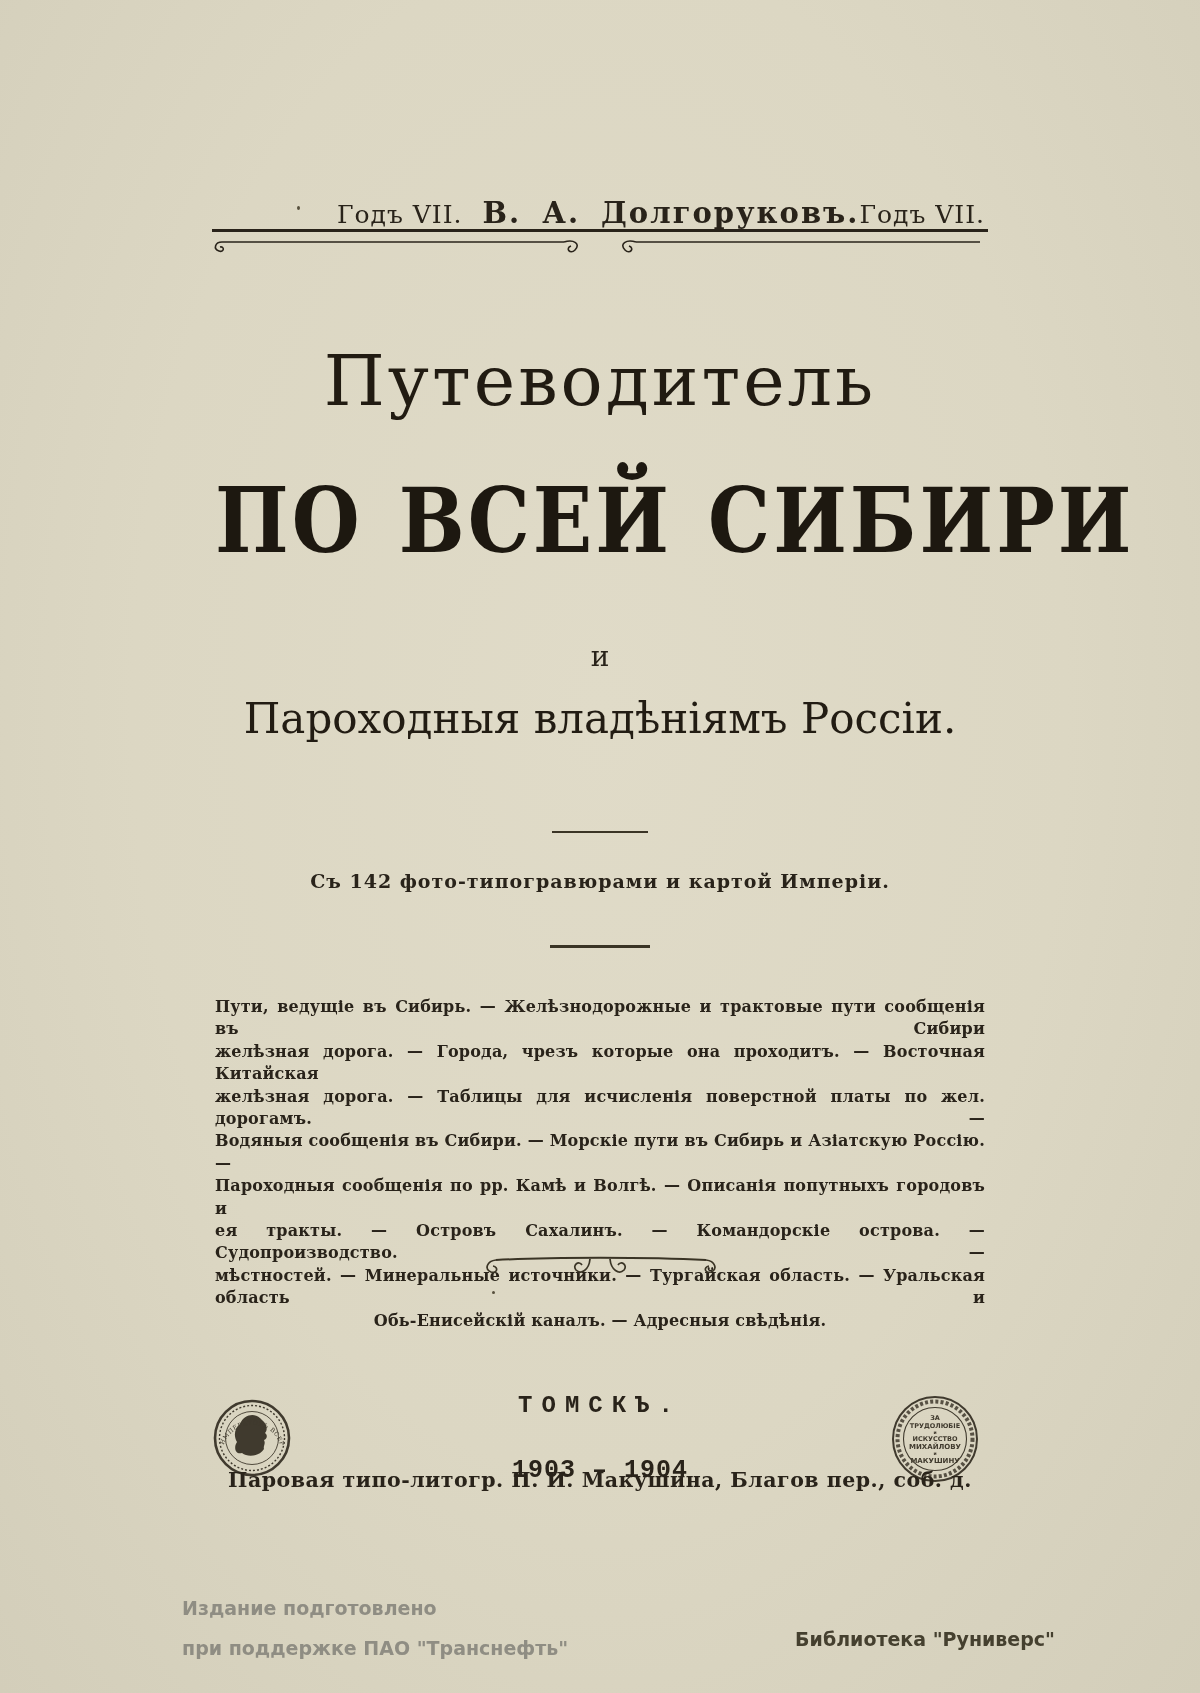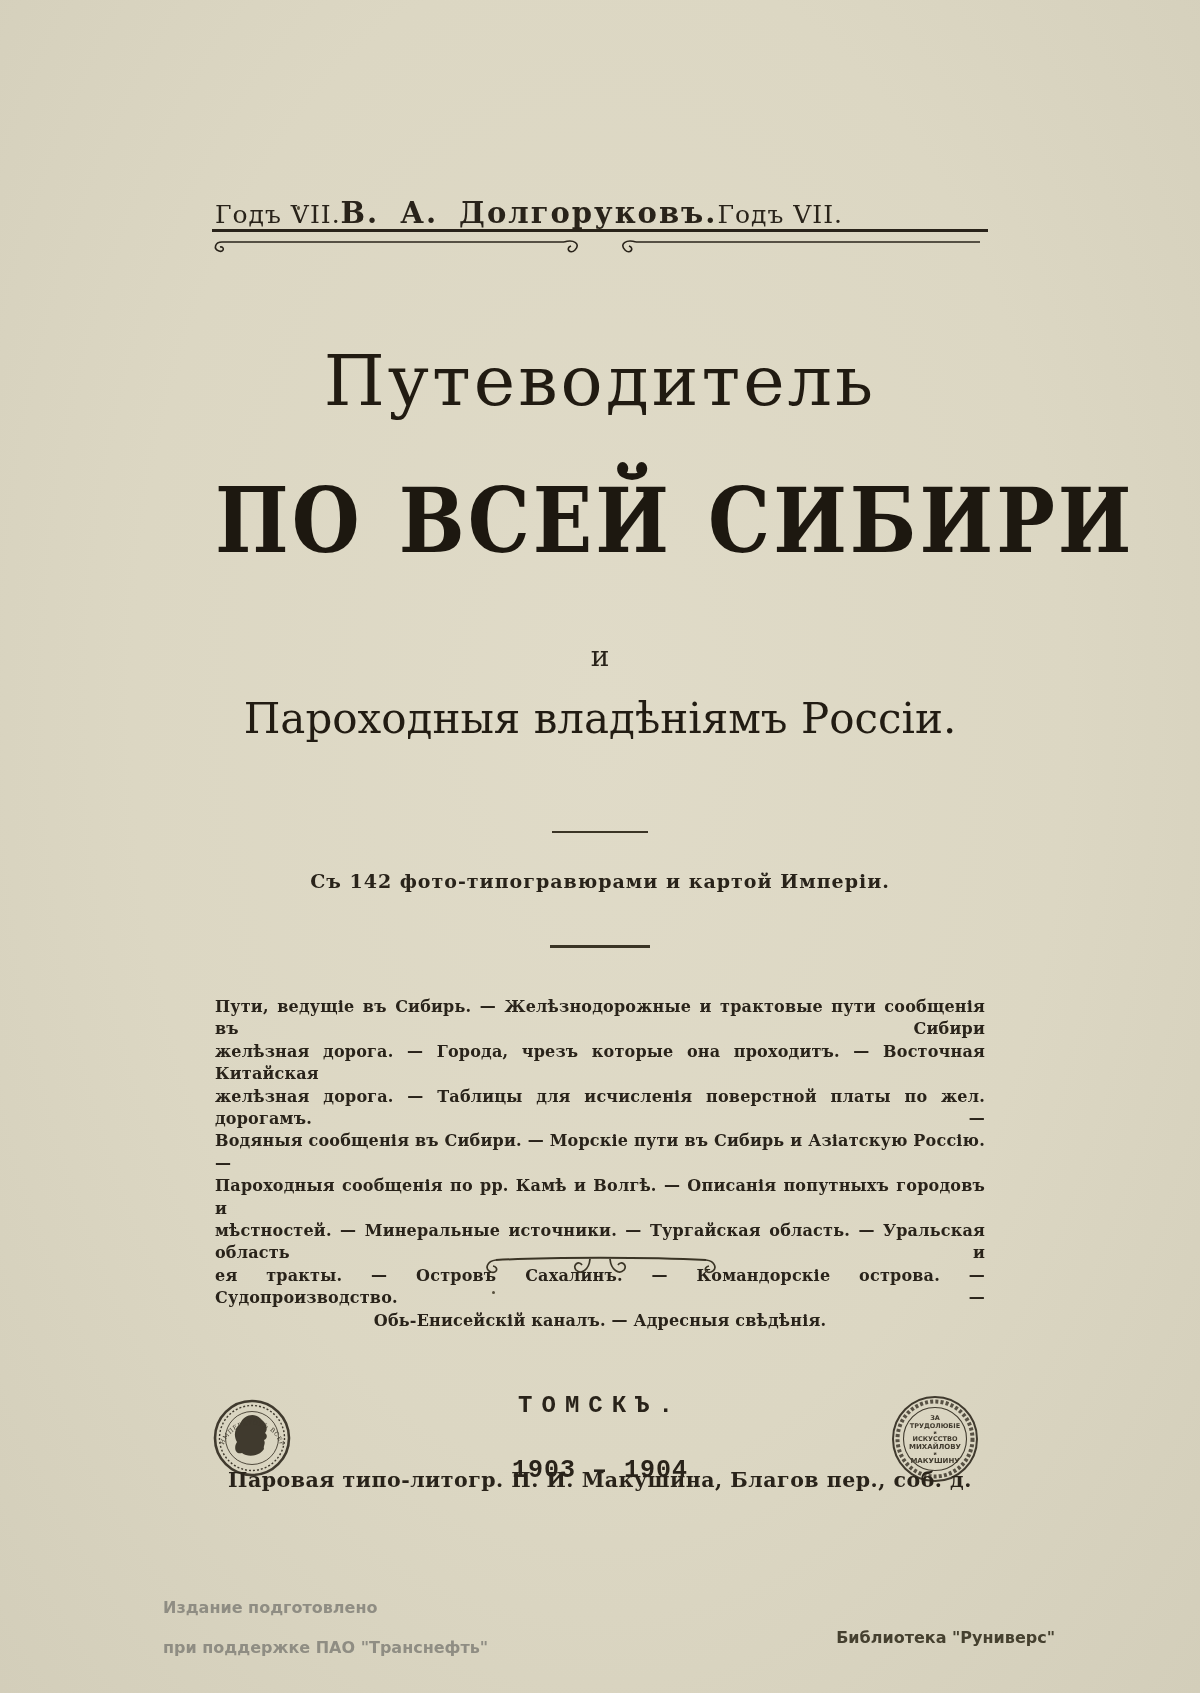--- a/index.html
+++ b/index.html
@@ -6,23 +6,23 @@
   .page{
     position:relative;
     width:1200px;height:1693px;
     background:radial-gradient(ellipse at 50% 42%, #e0dbc8 0%, #dcd7c3 55%, #d3ceba 100%);
     font-family:"DejaVu Serif", serif;
     color:#29231a;
     overflow:hidden;
   }
   .abs{position:absolute;}
   
-  .hdr-row{left:215px;top:196px;width:770px;display:flex;justify-content:flex-start;align-items:baseline;}
+  .hdr-row{left:215px;top:196px;width:770px;display:flex;justify-content:flex-end;align-items:baseline;}
   .hdr-year{font-size:25px;letter-spacing:1px;}
-  .hdr-author{font-size:29px;font-weight:bold;letter-spacing:2px;word-spacing:9px;}
+  .hdr-author{font-size:29px;font-weight:bold;letter-spacing:2px;word-spacing:9px;margin-left:20px;}
   .rule-thick{left:212px;top:229px;width:776px;height:3px;background:#29231a;}
   .rule-orn{left:212px;top:236px;width:776px;height:22px;}
   
   .t-script{left:215px;top:340px;width:770px;text-align:center;font-size:70px;letter-spacing:3px;color:#211b12;}
   .t-main{left:215px;top:468px;width:770px;text-align:center;font-size:78px;font-weight:bold;letter-spacing:3px;word-spacing:6px;transform:scaleY(1.15);transform-origin:50% 0;color:#1d1810;white-space:nowrap;}
   .t-and{left:215px;top:640px;width:770px;text-align:center;font-size:28px;}
   .t-sub{left:215px;top:694px;width:770px;text-align:center;font-size:42px;color:#221c13;}
   .rule-a{left:552px;top:831px;width:96px;height:2px;background:#3a3425;}
   .edition{left:215px;top:870px;width:770px;text-align:center;font-size:19px;font-weight:bold;letter-spacing:1px;}
   .rule-b{left:550px;top:945px;width:100px;height:3px;background:#3a3425;}
@@ -32,21 +32,21 @@
   .cline.last{text-align:center;text-align-last:center;}
   
   .flourish{left:480px;top:1250px;width:240px;height:40px;}
   .city{left:215px;top:1392px;width:770px;text-align:center;font-family:Liberation Mono, monospace;font-size:24px;font-weight:bold;letter-spacing:9px;}
   .printer{left:215px;top:1428px;width:770px;text-align:center;font-size:20.5px;font-weight:bold;letter-spacing:0.5px;margin-top:40px;}
   .years{left:215px;top:1456px;width:770px;text-align:center;font-family:Liberation Mono, monospace;font-size:25px;font-weight:bold;letter-spacing:1px;}
   .stamp{opacity:0.88;}
   .stamp-left{left:212px;top:1398px;width:80px;height:80px;}
   .stamp-right{left:890px;top:1394px;width:90px;height:90px;}
   
-  .foot{font-family:"DejaVu Sans",sans-serif;font-weight:bold;font-size:16px;}
+  .foot{font-family:"DejaVu Sans",sans-serif;font-weight:bold;font-size:19px;margin-left:19px;}
   .foot-left{left:163px;top:1588px;color:#8f8d83;line-height:40px;}
   .foot-right{right:145px;top:1628px;color:#45402f;}
   .speck{position:absolute;background:#57503d;border-radius:50%;}
 </style>
 </head>
 <body>
 
 <div class="page">
 
   <div class="abs hdr-row">
@@ -73,22 +73,22 @@
   <div class="abs rule-a"></div>
   <div class="abs edition">Съ 142 фото-типогравюрами и картой Имперіи.</div>
   <div class="abs rule-b"></div>
 
   <div class="abs contents">
     <div class="cline">Пути, ведущіе въ Сибирь. — Желѣзнодорожные и трактовые пути сообщенія въ Сибири</div>
     <div class="cline">желѣзная дорога. — Города, чрезъ которые она проходитъ. — Восточная Китайская</div>
     <div class="cline">желѣзная дорога. — Таблицы для исчисленія поверстной платы по жел. дорогамъ. —</div>
     <div class="cline">Водяныя сообщенія въ Сибири. — Морскіе пути въ Сибирь и Азіатскую Россію. —</div>
     <div class="cline">Пароходныя сообщенія по рр. Камѣ и Волгѣ. — Описанія попутныхъ городовъ и</div>
+    <div class="cline">ея тракты. — Островъ Сахалинъ. — Командорскіе острова. — Судопроизводство. —</div>
     <div class="cline">мѣстностей. — Минеральные источники. — Тургайская область. — Уральская область и</div>
-    <div class="cline">ея тракты. — Островъ Сахалинъ. — Командорскіе острова. — Судопроизводство. —</div>
     <div class="cline last">Обь-Енисейскій каналъ. — Адресныя свѣдѣнія.</div>
   </div>
 
   <svg class="abs flourish" viewBox="0 0 240 40">
     <g stroke="#3a3425" fill="none" stroke-width="2">
       <path d="M16,10 C70,7 170,7 226,10"></path>
       <path d="M16,10 c-9,1 -12,9 -5,12 c6,2 8,-5 2,-6" stroke-width="1.7"></path>
       <path d="M226,10 c9,1 12,9 5,12 c-6,2 -8,-5 -2,-6" stroke-width="1.7"></path>
       <path d="M110,9 c-1,11 -9,16 -14,11 c-4,-5 3,-10 6,-5" stroke-width="1.7"></path>
       <path d="M130,9 c1,11 9,16 14,11 c4,-5 -3,-10 -6,-5" stroke-width="1.7"></path>

